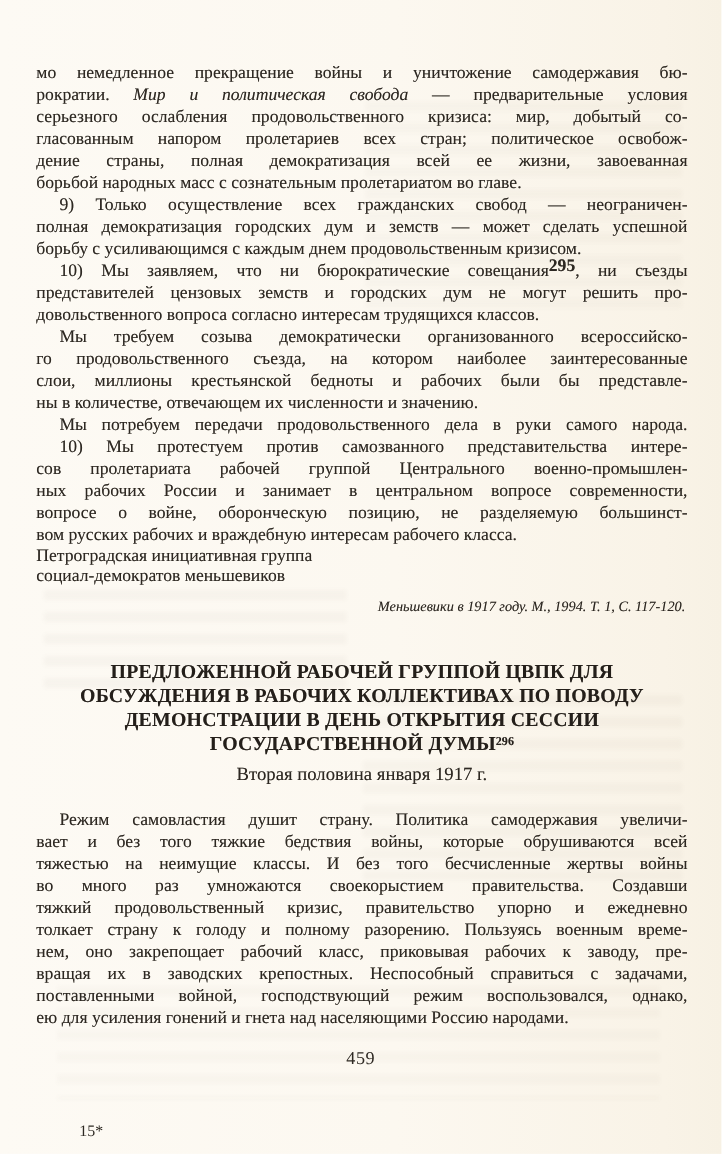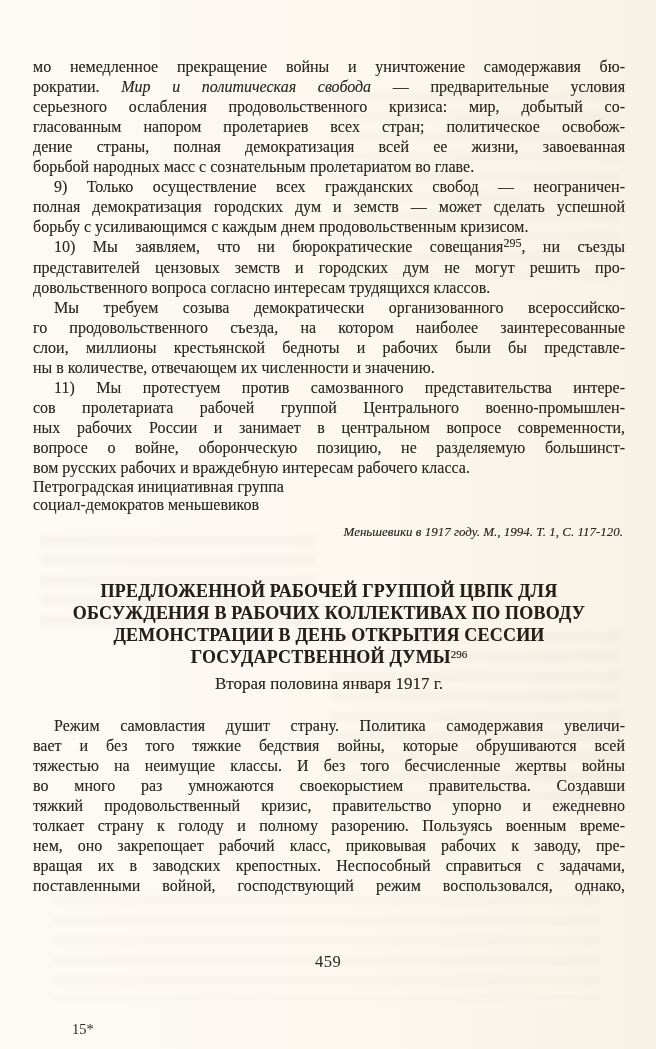--- a/index.html
+++ b/index.html
@@ -20,36 +20,36 @@
     text-shadow: 0 0 0.4px rgba(45, 40, 34, 0.45);
   }
   .para .line {
     font-size: 16px;
     line-height: 20px;
     white-space: normal;
   }
   .line.just { text-align: justify; text-align-last: justify; }
   .line.ind  { text-indent: 21px; }
   .seg.it    { font-style: italic; }
-  .seg.sup   { font-size: 12px; position: relative; top: -5.5px; letter-spacing: 0; }
+  .seg.sup   { font-size: 16px; position: relative; top: -5.5px; letter-spacing: 0; font-weight: bold; }
   .source {
     margin-top: 7px;
     text-align: right;
     font-style: italic;
     padding-right: 2px;
   }
   .source .line { font-size: 13px; line-height: 21px; }
   .heading {
     margin-top: 38px;
     text-align: center;
     font-weight: bold;
     color: #241f1a;
   }
   .heading .line { font-size: 18px; line-height: 22px; letter-spacing: 0.2px; }
-  .heading .seg.sup { font-size: 11px; top: -5px; font-weight: normal; }
+  .heading .seg.sup { font-size: 11px; top: -5px; font-weight: bold; }
   .dateline { margin-top: 2px; text-align: center; }
   .dateline .line { font-size: 17px; line-height: 24px; }
   .para.after-heading { margin-top: 20px; }
   .pagenum {
     position: absolute;
     top: 952px;
     left: 0;
     width: 100%;
     text-align: center;
     font-size: 16.5px;
@@ -104,21 +104,24 @@
         <div class="line just"><span class="seg">представителей цензовых земств и городских дум не могут решить про-</span></div>
         <div class="line"><span class="seg">довольственного вопроса согласно интересам трудящихся классов.</span></div>
       </div>
       <div class="para">
         <div class="line just ind"><span class="seg">Мы требуем созыва демократически организованного всероссийско-</span></div>
         <div class="line just"><span class="seg">го продовольственного съезда, на котором наиболее заинтересованные</span></div>
         <div class="line just"><span class="seg">слои, миллионы крестьянской бедноты и рабочих были бы представле-</span></div>
         <div class="line"><span class="seg">ны в количестве, отвечающем их численности и значению.</span></div>
       </div>
       <div class="para">
-        <div class="line just ind"><span class="seg">11) Мы протестуем против самозванного представительства интере-</span></div>
+        <div class="line just ind"><span class="seg">Мы потребуем передачи продовольственного дела в руки самого народа.</span></div>
+      </div>
+      <div class="para">
+        <div class="line just ind"><span class="seg">10) Мы протестуем против самозванного представительства интере-</span></div>
         <div class="line just"><span class="seg">сов пролетариата рабочей группой Центрального военно-промышлен-</span></div>
         <div class="line just"><span class="seg">ных рабочих России и занимает в центральном вопросе современности,</span></div>
         <div class="line just"><span class="seg">вопросе о войне, оборонческую позицию, не разделяемую большинст-</span></div>
         <div class="line"><span class="seg">вом русских рабочих и враждебную интересам рабочего класса.</span></div>
       </div>
       <div class="signature">
         <div class="line"><span class="seg">Петроградская инициативная группа</span></div>
         <div class="line"><span class="seg">социал-демократов меньшевиков</span></div>
       </div>
       <div class="source">
@@ -136,18 +139,19 @@
       <div class="para after-heading">
         <div class="line just ind"><span class="seg">Режим самовластия душит страну. Политика самодержавия увеличи-</span></div>
         <div class="line just"><span class="seg">вает и без того тяжкие бедствия войны, которые обрушиваются всей</span></div>
         <div class="line just"><span class="seg">тяжестью на неимущие классы. И без того бесчисленные жертвы войны</span></div>
         <div class="line just"><span class="seg">во много раз умножаются своекорыстием правительства. Создавши</span></div>
         <div class="line just"><span class="seg">тяжкий продовольственный кризис, правительство упорно и ежедневно</span></div>
         <div class="line just"><span class="seg">толкает страну к голоду и полному разорению. Пользуясь военным време-</span></div>
         <div class="line just"><span class="seg">нем, оно закрепощает рабочий класс, приковывая рабочих к заводу, пре-</span></div>
         <div class="line just"><span class="seg">вращая их в заводских крепостных. Неспособный справиться с задачами,</span></div>
         <div class="line just"><span class="seg">поставленными войной, господствующий режим воспользовался, однако,</span></div>
+        <div class="line"><span class="seg">ею для усиления гонений и гнета над населяющими Россию народами.</span></div>
       </div>
     </div>
 
   <div class="pagenum">459</div>
   <div class="printers-mark">15*</div>
 </div>
 
 </body></html>

